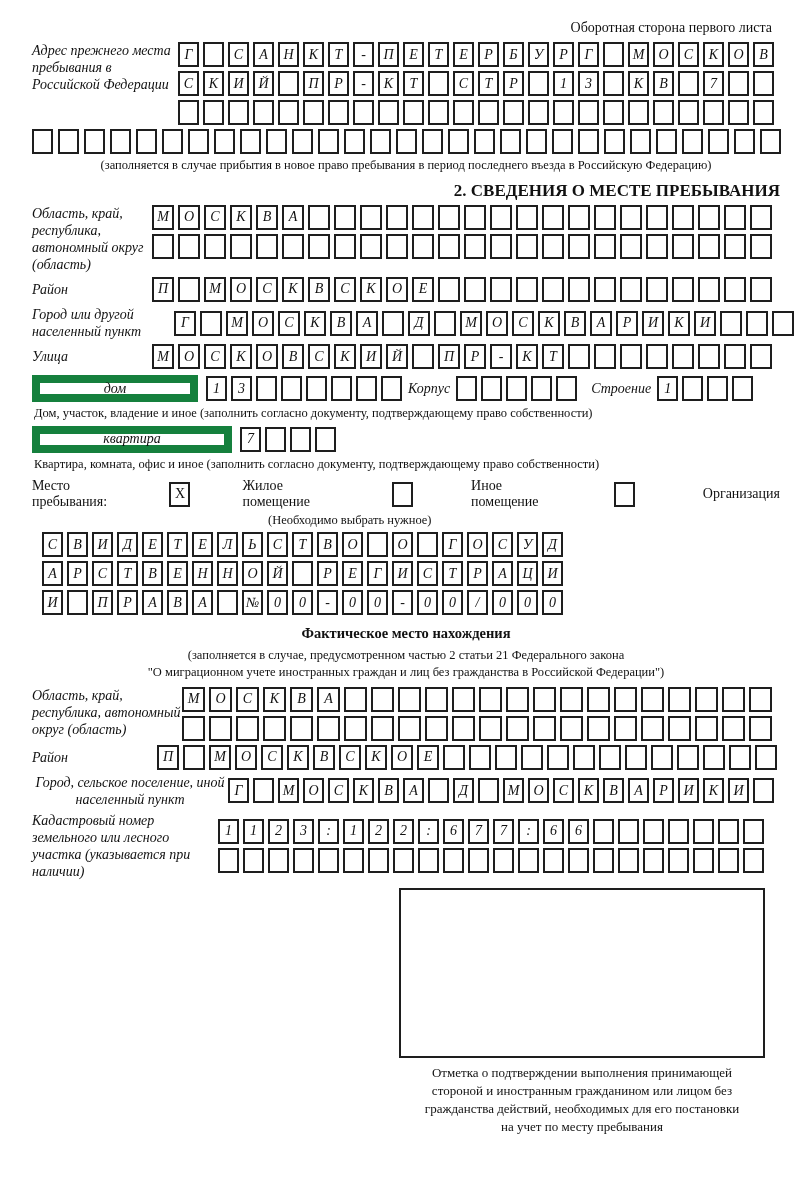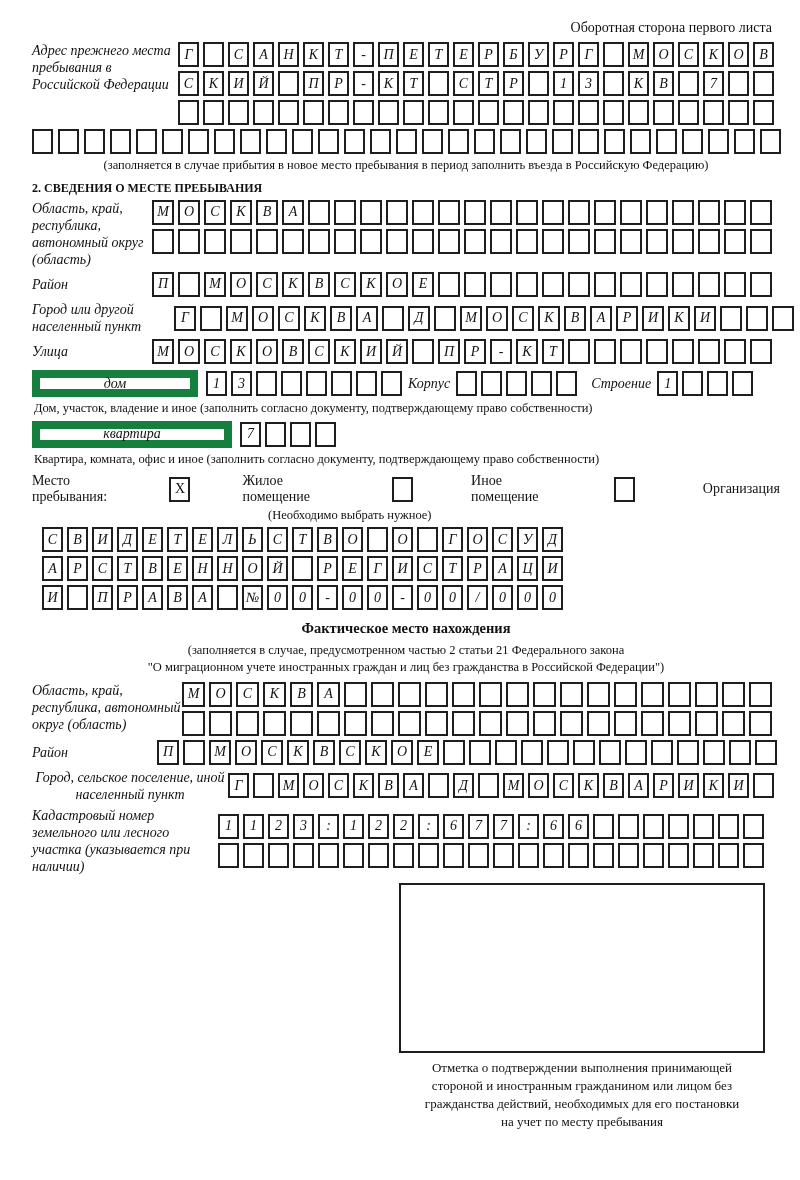--- a/index.html
+++ b/index.html
@@ -33,21 +33,21 @@
     display:flex;align-items:center;justify-content:center;
     font-size:14px;line-height:1;
     background:#fff;flex:0 0 auto;
   }
   .w22 .cb{width:22px;}
   .w23 .cb{width:23px;}
   .g5{gap:5px;}
   .fullrow{margin-top:4px;}
   .caption{font-size:12.5px;text-align:center;margin-top:4px;line-height:1.25;}
   .caption.left{text-align:left;margin-left:2px;}
-  .h2title{font-size:12px;font-weight:bold;text-align:left;margin:7px 0 4px 0;}
+  .h2title{font-size:17px;font-weight:bold;text-align:right;margin:7px 0 4px 0;}
   .subtitle{font-size:14.5px;font-weight:bold;text-align:center;margin:10px 0 6px 0;}
   .longbox{
     height:27px;border:8px solid #15803d;box-sizing:border-box;
     display:flex;align-items:center;justify-content:center;
     font-size:14px;background:#fff;flex:0 0 auto;
   }
   .lb166{width:166px;}
   .lb200{width:200px;}
   .inline-label{font-size:14px;white-space:nowrap;}
   .gap6{width:6px;flex:0 0 auto;}
@@ -176,21 +176,21 @@
       <span class="cb"></span>
       <span class="cb"></span>
       <span class="cb"></span>
       <span class="cb"></span>
       <span class="cb"></span>
       <span class="cb"></span>
       <span class="cb"></span>
       <span class="cb"></span>
       <span class="cb"></span>
     </div>
-  <div class="caption">(заполняется в случае прибытия в новое место пребывания в период заполнить въезда в Российскую Федерацию)</div>
+  <div class="caption">(заполняется в случае прибытия в новое право пребывания в период последнего въезда в Российскую Федерацию)</div>
 
   <div class="h2title">2. СВЕДЕНИЯ О МЕСТЕ ПРЕБЫВАНИЯ</div>
 
   <div class="frow">
     <div class="flabel w120">Область, край, республика, автономный округ (область)</div>
     <div class="gridcol w22">
       <div class="boxrow">
           <span class="cb">М</span>
           <span class="cb">О</span>
           <span class="cb">С</span>

